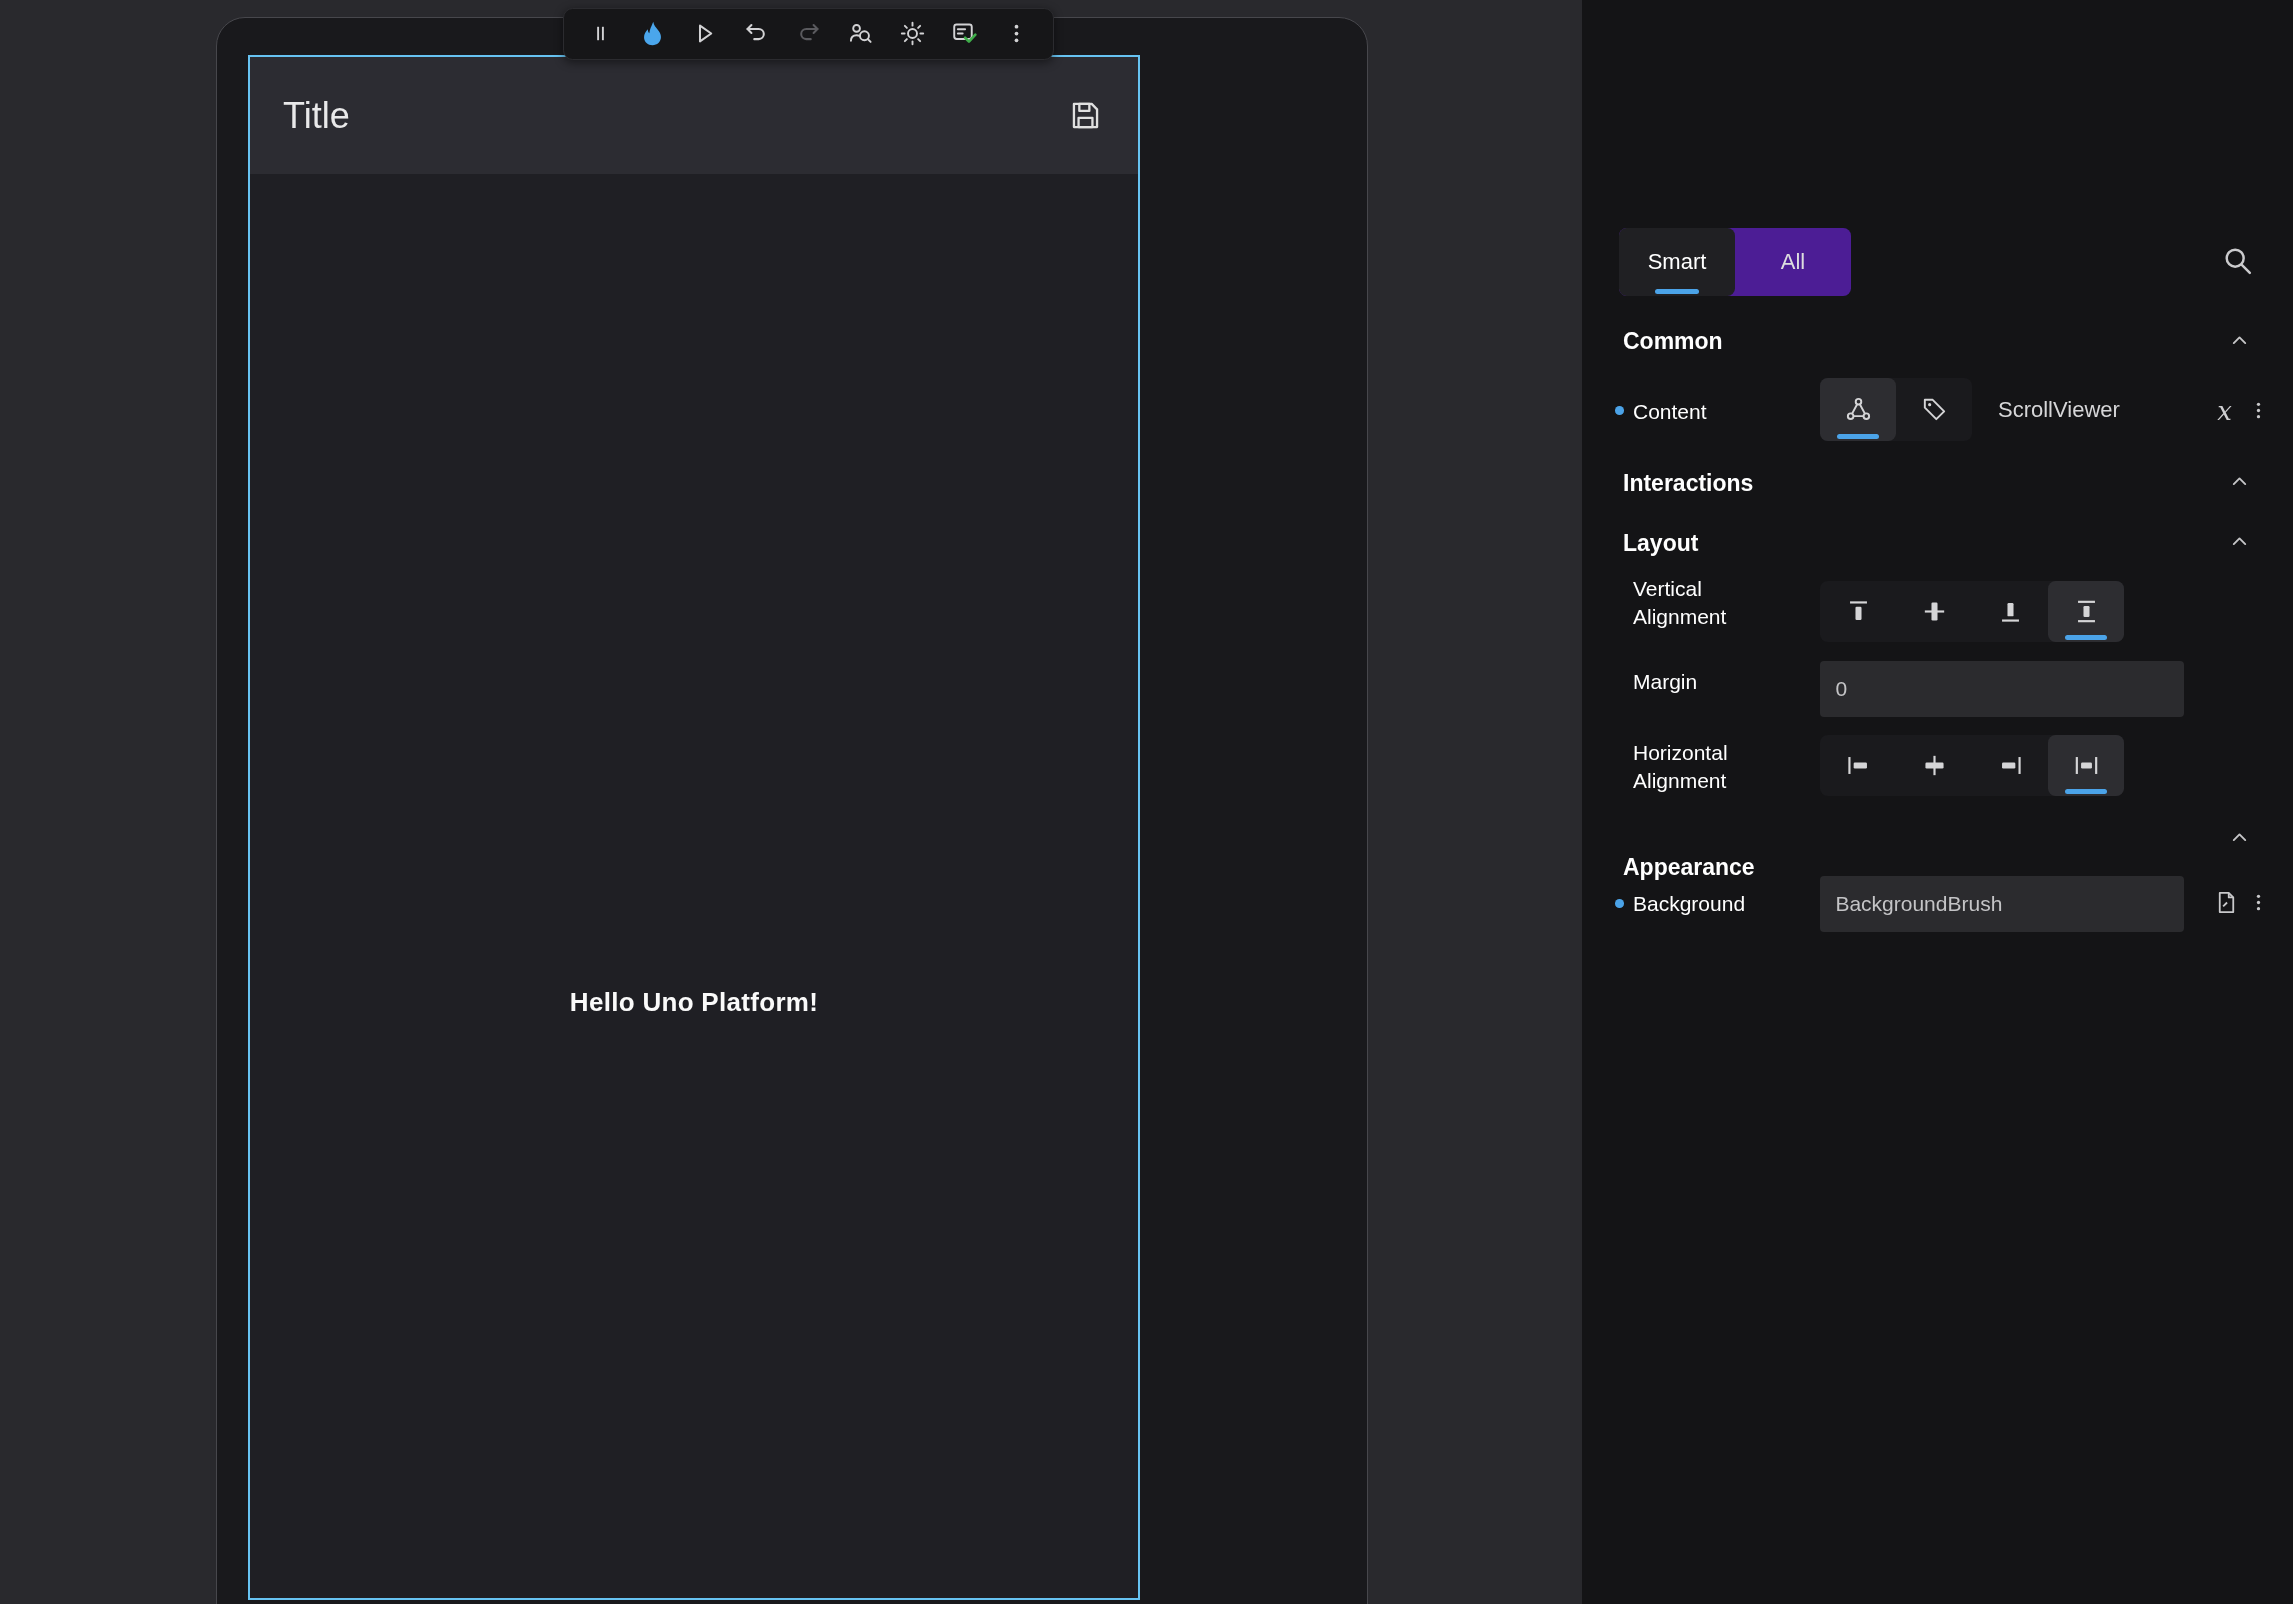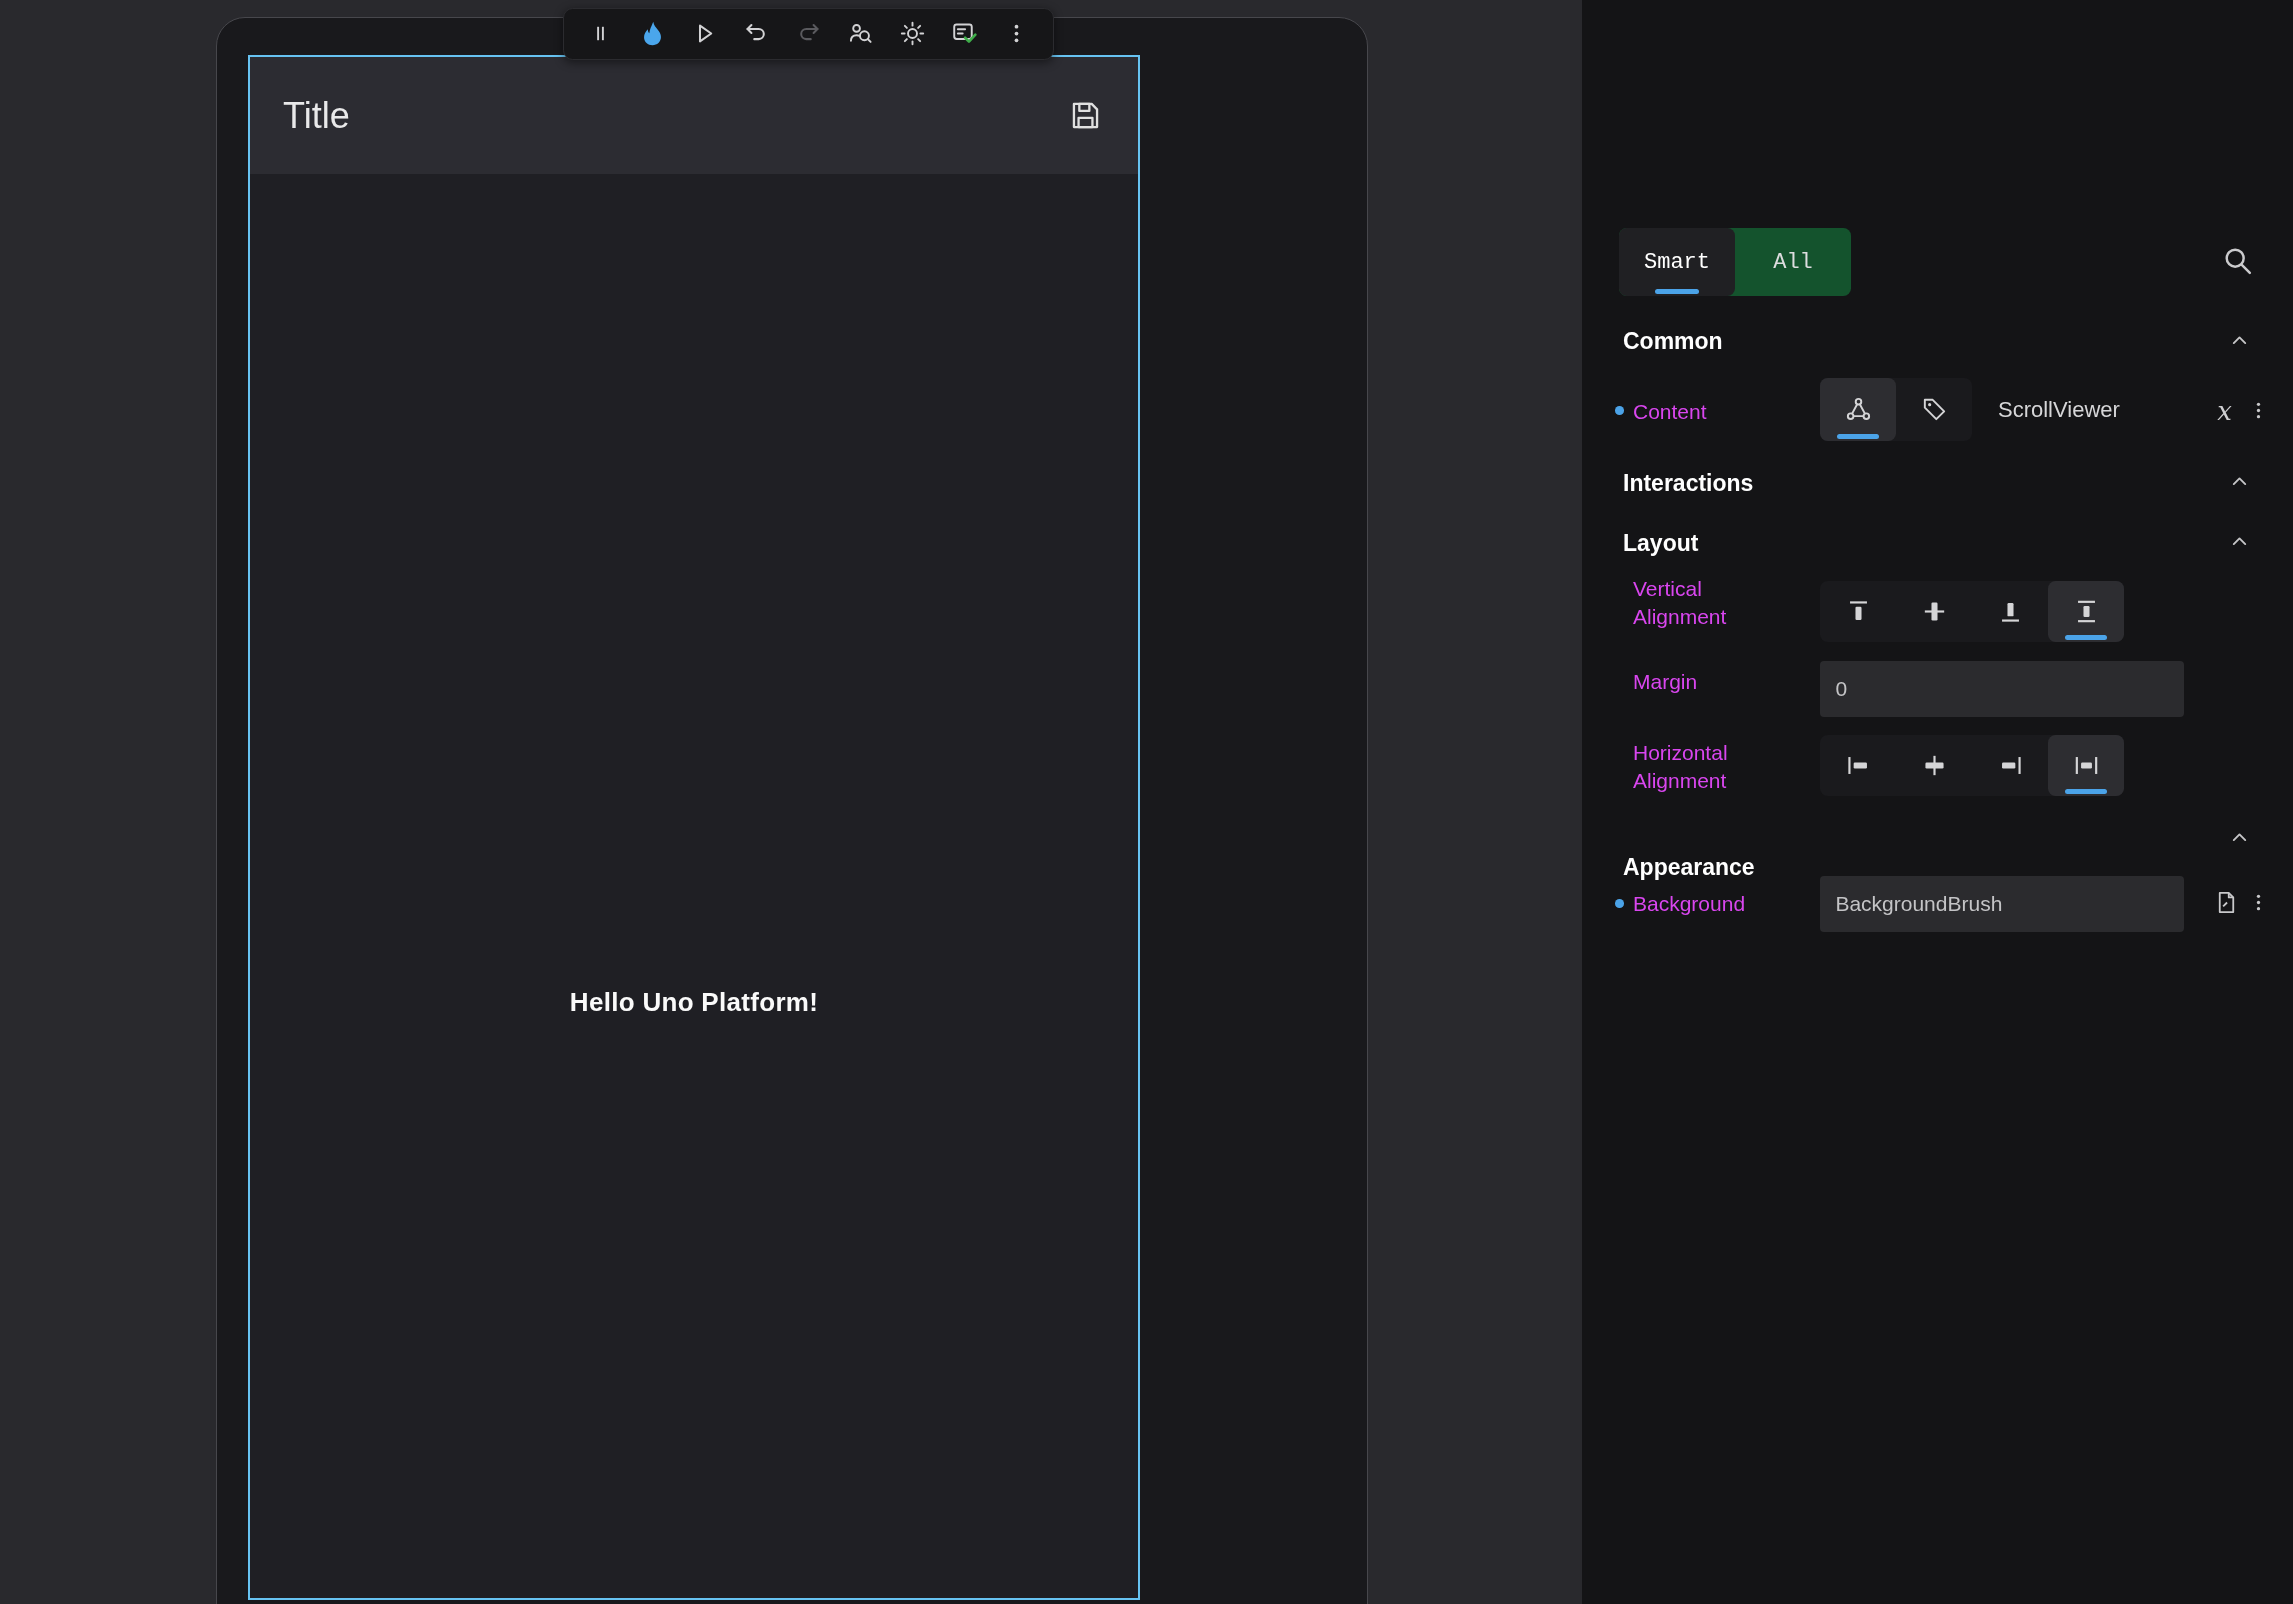--- a/index.html
+++ b/index.html
@@ -31,33 +31,33 @@
 
   
   .inspector{position:absolute;left:1582px;top:0;width:711px;height:1605px;background:#141416;}
   .header-card{position:absolute;left:22px;top:0;width:680px;height:190px;background:#222225;
     border-radius:0 0 9.7px 9.7px;}
   .page-title{position:absolute;left:31px;top:15.4px;font-size:27px;font-weight:700;color:#ffffff;}
   .card-label{position:absolute;left:39px;top:109px;font-size:21px;color:#cccccd;}
   .card-input{position:absolute;left:217px;top:94px;width:364px;height:57px;background:#2c2c2f;
     border-radius:3.9px;color:#b9b9bb;font-size:21px;line-height:57px;padding:0 15.4px;box-sizing:border-box;}
 
-  .tabs{position:absolute;left:37px;top:228px;width:232px;height:68px;background:#14532d;
-    border-radius:7.7px;display:flex;font-family:Liberation Mono, monospace;}
+  .tabs{position:absolute;left:37px;top:228px;width:232px;height:68px;background:#4c1d95;
+    border-radius:7.7px;display:flex;}
   .tab{width:116px;height:68px;display:flex;align-items:center;justify-content:center;
     color:#dddddf;font-size:22px;position:relative;}
   .tab.selected{background:#202023;border-radius:7.7px;color:#ffffff;}
   .tab.selected .tab-underline{position:absolute;bottom:1.9px;left:50%;transform:translateX(-50%);
     width:44px;height:4.8px;border-radius:2.9px;background:var(--accent,#4BA3E8);}
 
   .p-icon{position:absolute;color:#cbcbcd;}
   .sec-hdr{position:absolute;left:41px;font-size:23px;font-weight:700;color:#ffffff;}
   .chev{position:absolute;left:638px;width:39px;height:29px;display:flex;align-items:center;
     justify-content:center;color:#c6c6c8;}
-  .plabel{position:absolute;left:51px;font-size:21px;color:#d946ef;line-height:28px;}
+  .plabel{position:absolute;left:51px;font-size:21px;color:#ffffff;line-height:28px;}
   .pdot{position:absolute;left:33px;width:8.7px;height:8.7px;border-radius:50%;background:var(--accent,#4BA3E8);}
   .pinput{position:absolute;left:238px;width:364px;height:56px;background:#2b2b2e;border-radius:3.9px;
     color:#c4c4c6;font-size:21px;line-height:56px;padding:0 15.4px;box-sizing:border-box;}
   .pvalue{position:absolute;left:416px;font-size:22px;color:#d6d6d8;}
 
   .seg{position:absolute;left:238px;display:flex;background:#1a1a1d;border-radius:7.7px;}
   .seg .btn{width:76px;height:61px;display:flex;align-items:center;justify-content:center;
     color:#d5d5d7;position:relative;}
   .seg .btn.sel{background:#2d2d31;border-radius:7.7px;}
   .seg .btn.sel::after{content:"";position:absolute;bottom:1.9px;left:50%;transform:translateX(-50%);

